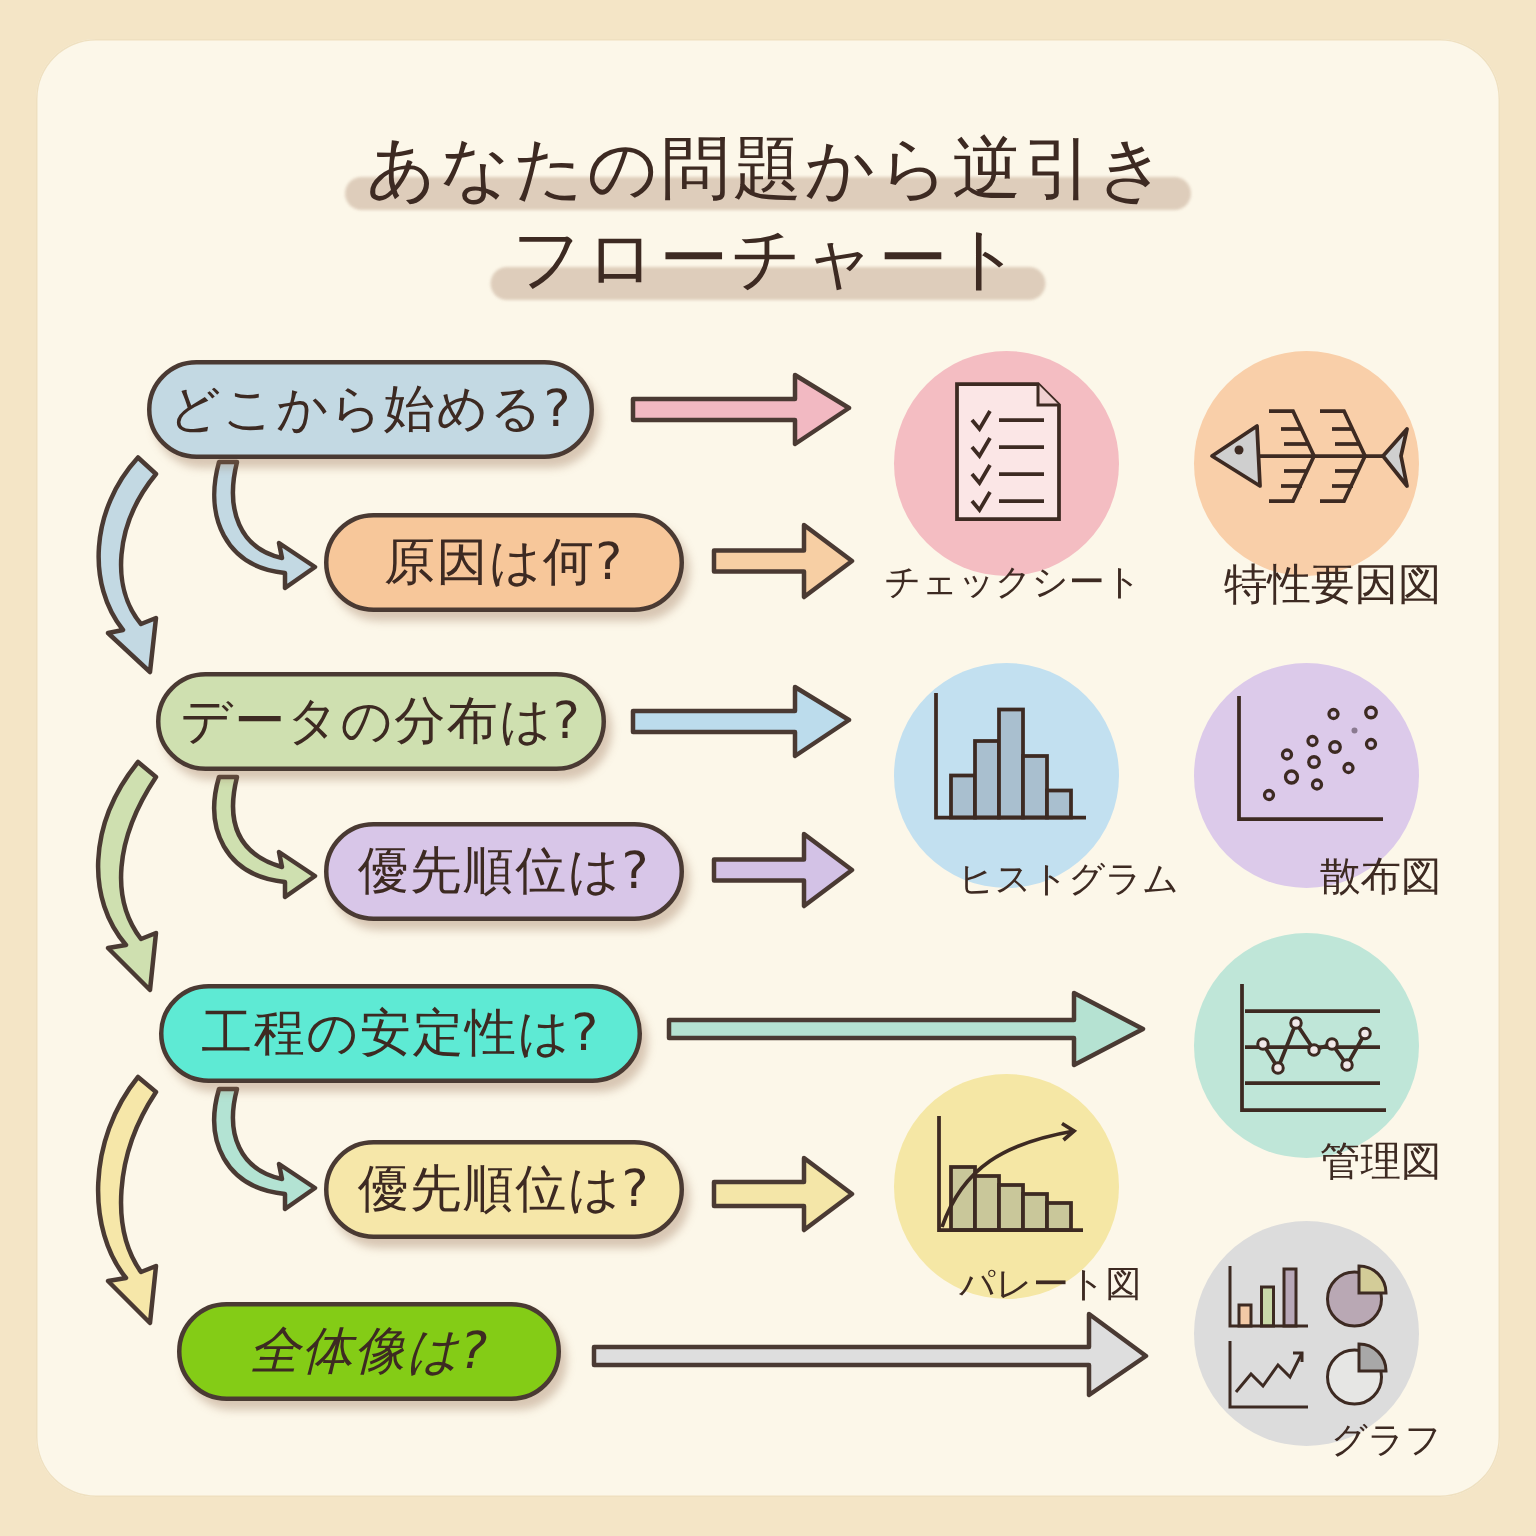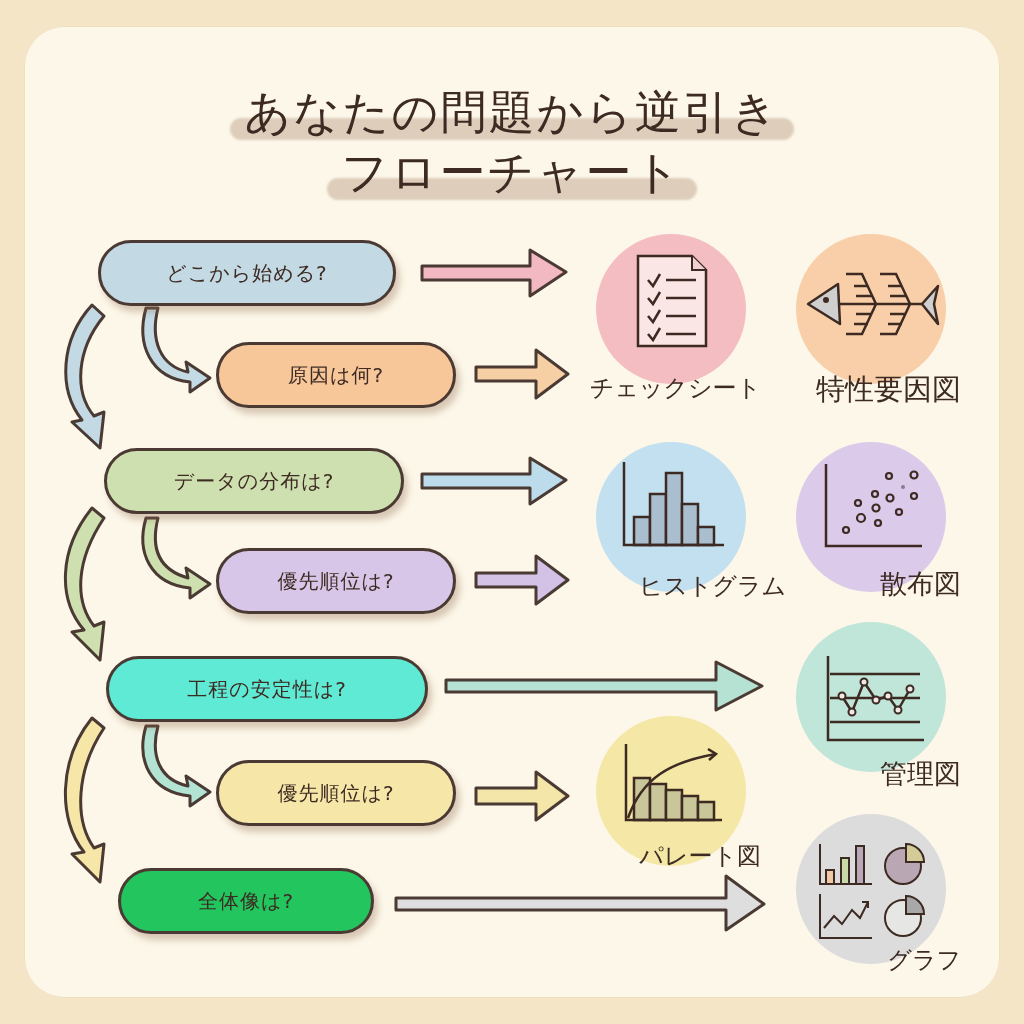--- a/index.html
+++ b/index.html
@@ -8,21 +8,21 @@
   .card{position:absolute;left:24px;top:26px;width:976px;height:972px;background:#fcf7e9;
         border-radius:40px;box-shadow:0 0 0 1px #efe0c0 inset;}
   .title{position:absolute;left:0;width:1024px;text-align:center;font-size:46px;letter-spacing:2px;}
   .title span{position:relative;display:inline-block;padding:0 14px;}
   .title span::before{content:"";position:absolute;left:0;right:0;bottom:4px;height:22px;
         background:#d9c6b3;border-radius:12px;z-index:-1;filter:blur(1px);opacity:.85;}
   .t1{top:82px;}
   .t2{top:142px;text-decoration:underline;}
   .title span{z-index:1}
   .bubble{position:absolute;height:66px;border:3px solid #4a3a33;border-radius:36px;
-          display:flex;align-items:center;justify-content:center;font-size:20px;
+          display:flex;align-items:center;justify-content:center;font-size:34px;
           box-shadow:4px 6px 6px rgba(150,110,80,.35);box-sizing:border-box;letter-spacing:1px;}
   .circle{position:absolute;width:150px;height:150px;border-radius:50%;}
   .label{position:absolute;font-size:24px;text-align:right;width:180px;}
   svg{position:absolute;overflow:visible;}
   .arrow path{stroke:#4a3a33;stroke-width:3;stroke-linejoin:round;}
 </style>
 </head>
 <body>
 
 <div class="card"></div>
@@ -66,21 +66,21 @@
   </div>
 <div class="bubble" style="left:216px;top:548px;width:240px;background:#d8c6e8;">
     <span>優先順位は?</span>
   </div>
 <div class="bubble" style="left:106px;top:656px;width:322px;background:#5eead4;">
     <span>工程の安定性は?</span>
   </div>
 <div class="bubble" style="left:216px;top:760px;width:240px;background:#f6e7a9;">
     <span>優先順位は?</span>
   </div>
-<div class="bubble" style="left:118px;top:868px;width:256px;background:#22c55e;">
+<div class="bubble" style="left:118px;top:868px;width:256px;background:#84cc16;font-style:italic;">
     <span>全体像は?</span>
   </div>
 
 <div class="circle" style="left:596px;top:234px;background:#f4bdc2;"></div>
 <svg width="150" height="150" style="left:596px;top:234px">
   <path d="M42 22 L96 22 L110 36 L110 112 L42 112 Z" fill="#fbe6e6" stroke="#3d2a22" stroke-width="2.5"></path>
   <path d="M96 22 L96 36 L110 36" fill="#f0d0d0" stroke="#3d2a22" stroke-width="2"></path>
   <g stroke="#3d2a22" stroke-width="2.5" fill="none">
     <path d="M52 46 L57 52 L64 40"></path>
       <line x1="70" y1="46" x2="100" y2="46"></line>

